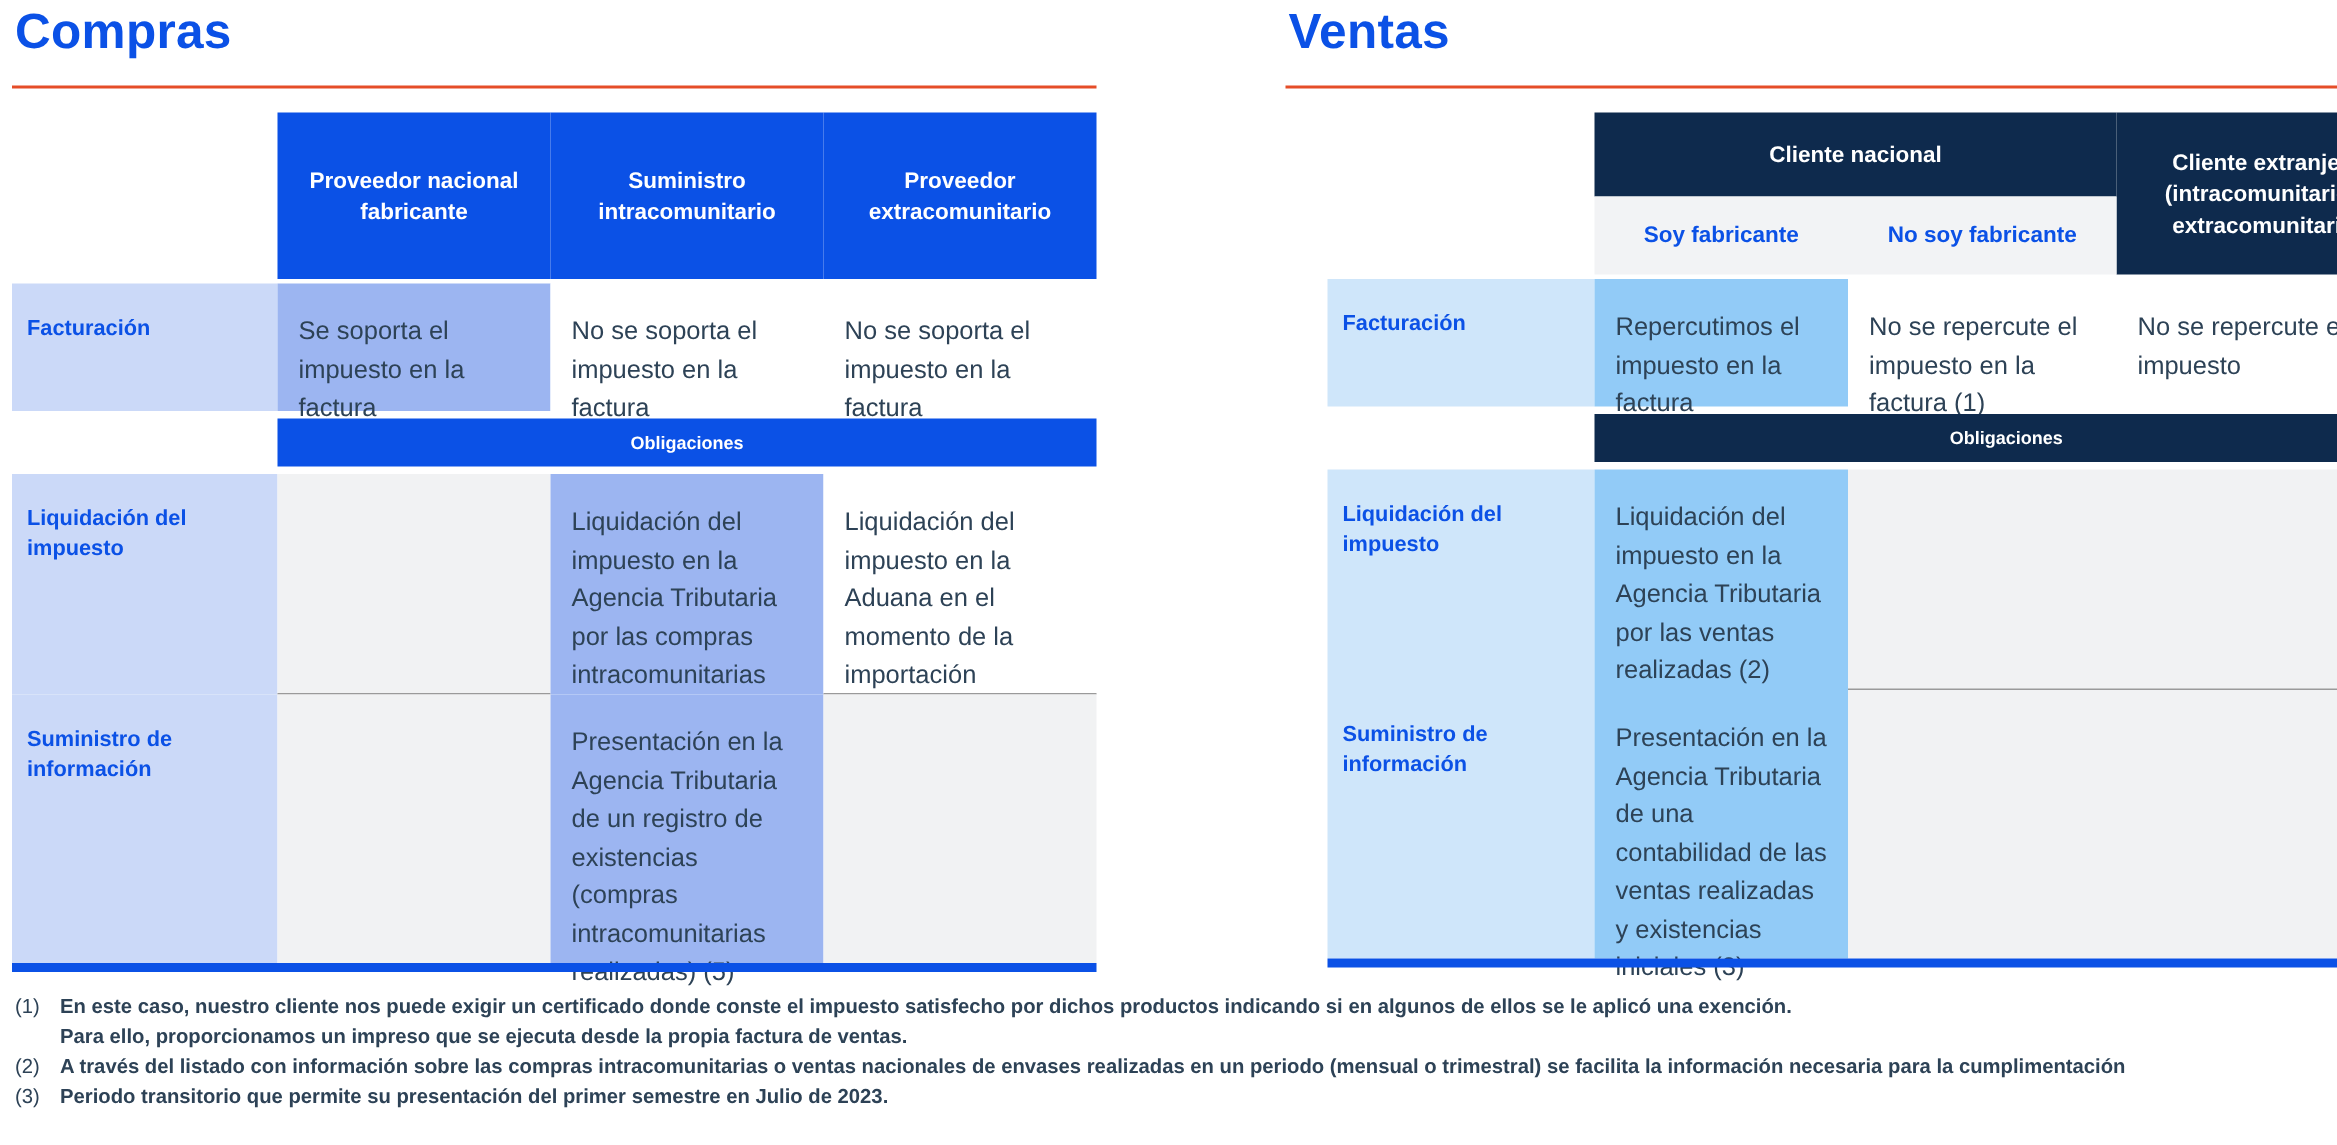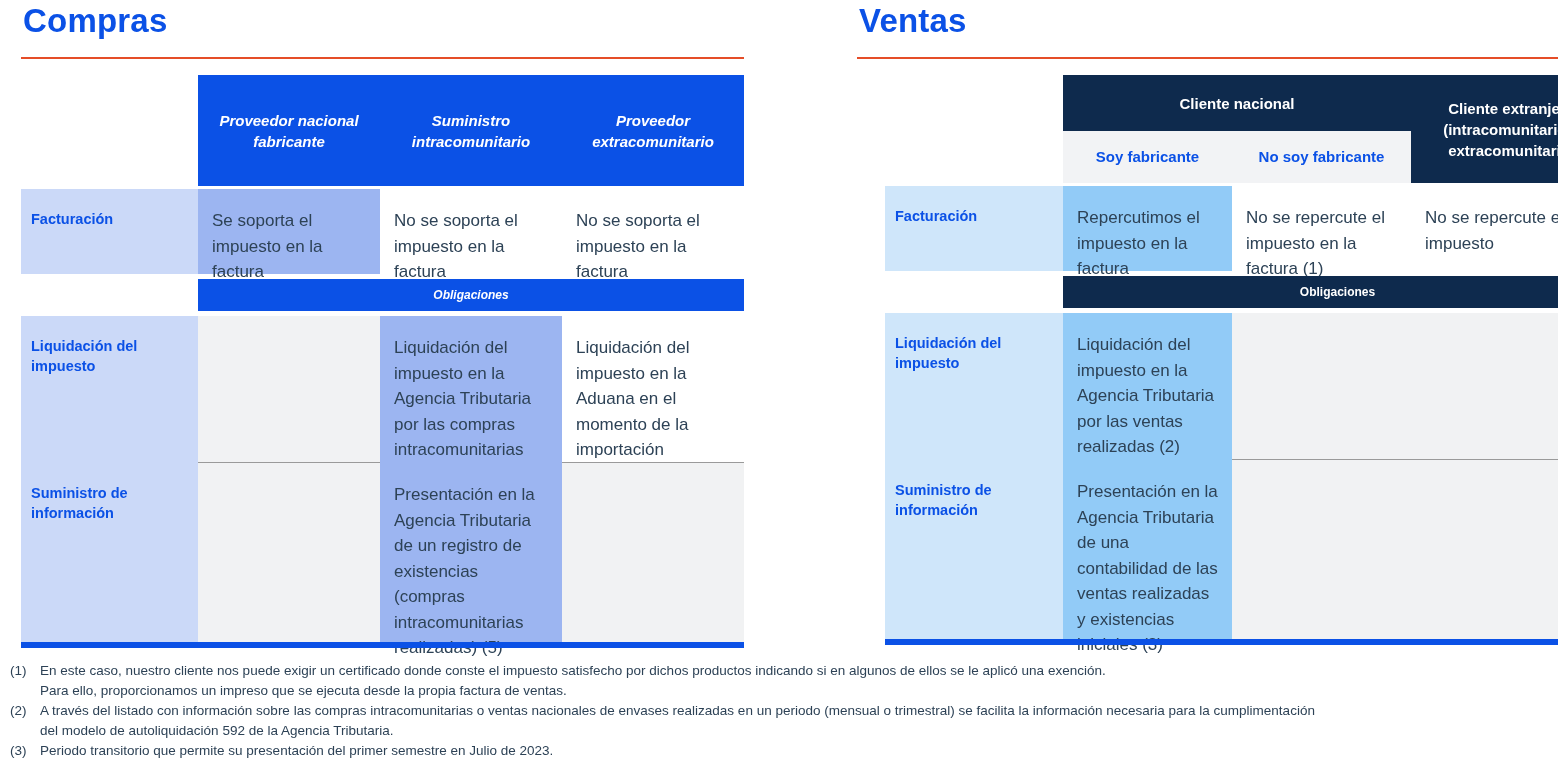--- a/index.html
+++ b/index.html
@@ -9,21 +9,21 @@
     --gray-light:#F1F2F3; --gray-sub:#F2F3F5;
     --text-dark:#2D4256; --divider:#9A9A9A;
   }
   html,body{margin:0;padding:0;}
   body{
     width:1558px;height:763px;position:relative;overflow:hidden;
     background:#ffffff;font-family:"Liberation Sans", sans-serif;
     color:var(--text-dark);
   }
   .panel{position:absolute;top:0;height:660px;}
-  #compras-panel{left:8px;width:723px;margin-left:13px;}
+  #compras-panel{left:8px;width:723px;}
   #ventas-panel{left:857px;width:727px;}
   .panel-title{
     position:absolute;left:2px;top:2px;margin:0;
     font-size:33px;font-weight:bold;color:var(--accent);letter-spacing:.2px;
   }
   .title-rule{position:absolute;left:0;top:57px;width:100%;height:2px;background:var(--orange);}
   .tbl{position:absolute;left:0;top:75px;display:grid;}
   #compras-grid{grid-template-columns:177px 182px 182px 182px;
     grid-template-rows:111px 3px 85px 5px 32px 5px 147px 179px 6px;}
   #ventas-grid{grid-template-columns:178px 169px 179px 201px;
@@ -32,21 +32,21 @@
   .cell{font-size:17px;line-height:1.5;}
   .body-cell{padding:19px 14px 0 14px;}
   .label-cell{
     padding:20px 12px 0 10px;font-size:14.5px;font-weight:bold;
     color:var(--accent);line-height:1.4;
   }
   .head{
     display:flex;align-items:center;justify-content:center;text-align:center;
     color:#ffffff;font-weight:bold;font-size:15px;line-height:1.4;padding:0 20px;
   }
-  .head-blue{background:var(--accent);font-style:italic;}
+  .head-blue{background:var(--accent);}
   .head-navy{background:var(--navy);}
   .subhead{
     display:flex;align-items:center;justify-content:center;text-align:center;
     background:var(--gray-sub);color:var(--accent);font-weight:bold;font-size:15px;
   }
   .band{
     display:flex;align-items:center;justify-content:center;
     color:#ffffff;font-weight:bold;font-size:12px;
   }
   .bg-peri-light{background:var(--peri-light);}
@@ -60,21 +60,21 @@
 
   .gc1{grid-column:1}.gc2{grid-column:2}.gc3{grid-column:3}.gc4{grid-column:4}
   .gc2-4{grid-column:2/4}.gc2-5{grid-column:2/5}.gc3-5{grid-column:3/5}.gc1-5{grid-column:1/5}
   .gr1{grid-row:1}.gr2{grid-row:2}.gr3{grid-row:3}.gr4{grid-row:4}.gr5{grid-row:5}
   .gr6{grid-row:6}.gr7{grid-row:7}.gr8{grid-row:8}.gr9{grid-row:9}.gr10{grid-row:10}
   .gr1-3{grid-row:1/3}
 
   #footnotes{position:absolute;left:10px;top:661px;width:1545px;}
   .footnote{display:grid;grid-template-columns:30px auto;}
   .footnote .num{font-size:13.5px;line-height:20px;}
-  .footnote .ftext div{font-size:13.5px;line-height:20px;white-space:nowrap;}
+  .footnote .ftext div{font-size:13.5px;line-height:20px;white-space:nowrap;font-weight:bold;}
 </style>
 </head>
 <body>
 
 <section class="panel" id="compras-panel">
   <h1 class="panel-title">Compras</h1>
   <div class="title-rule"></div>
 
   <div class="tbl" id="compras-grid">
 
@@ -138,21 +138,20 @@
     <div class="num">(1)</div>
     <div class="ftext">
       <div>En este caso, nuestro cliente nos puede exigir un certificado donde conste el impuesto satisfecho por dichos productos indicando si en algunos de ellos se le aplicó una exención.</div>
       <div>Para ello, proporcionamos un impreso que se ejecuta desde la propia factura de ventas.</div>
     </div>
   </div>
   <div class="footnote">
     <div class="num">(2)</div>
     <div class="ftext">
       <div>A través del listado con información sobre las compras intracomunitarias o ventas nacionales de envases realizadas en un periodo (mensual o trimestral) se facilita la información necesaria para la cumplimentación</div>
-      <div>del modelo de autoliquidación 592 de la Agencia Tributaria.</div>
     </div>
   </div>
   <div class="footnote">
     <div class="num">(3)</div>
     <div class="ftext">
       <div>Periodo transitorio que permite su presentación del primer semestre en Julio de 2023.</div>
     </div>
   </div>
 </div>
 

